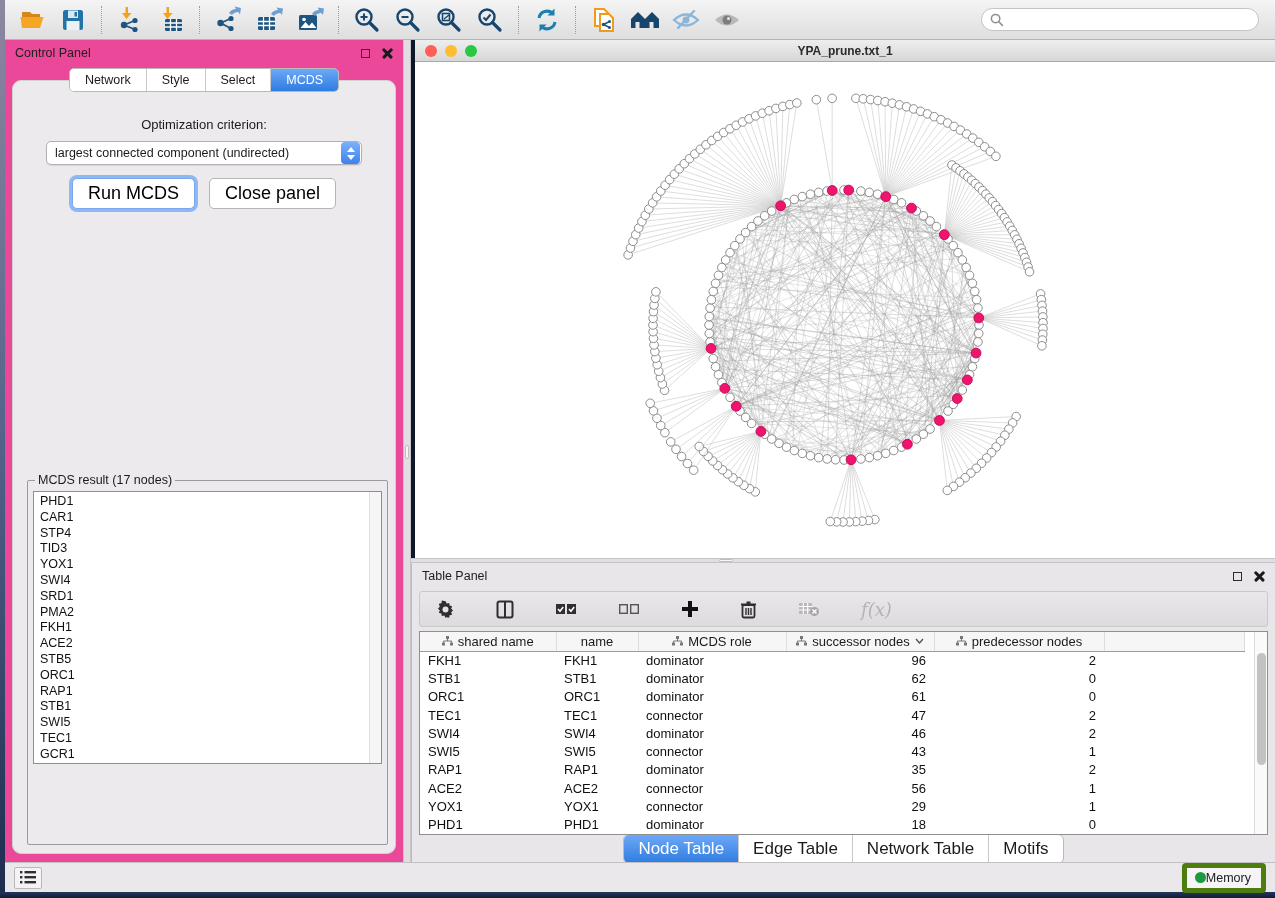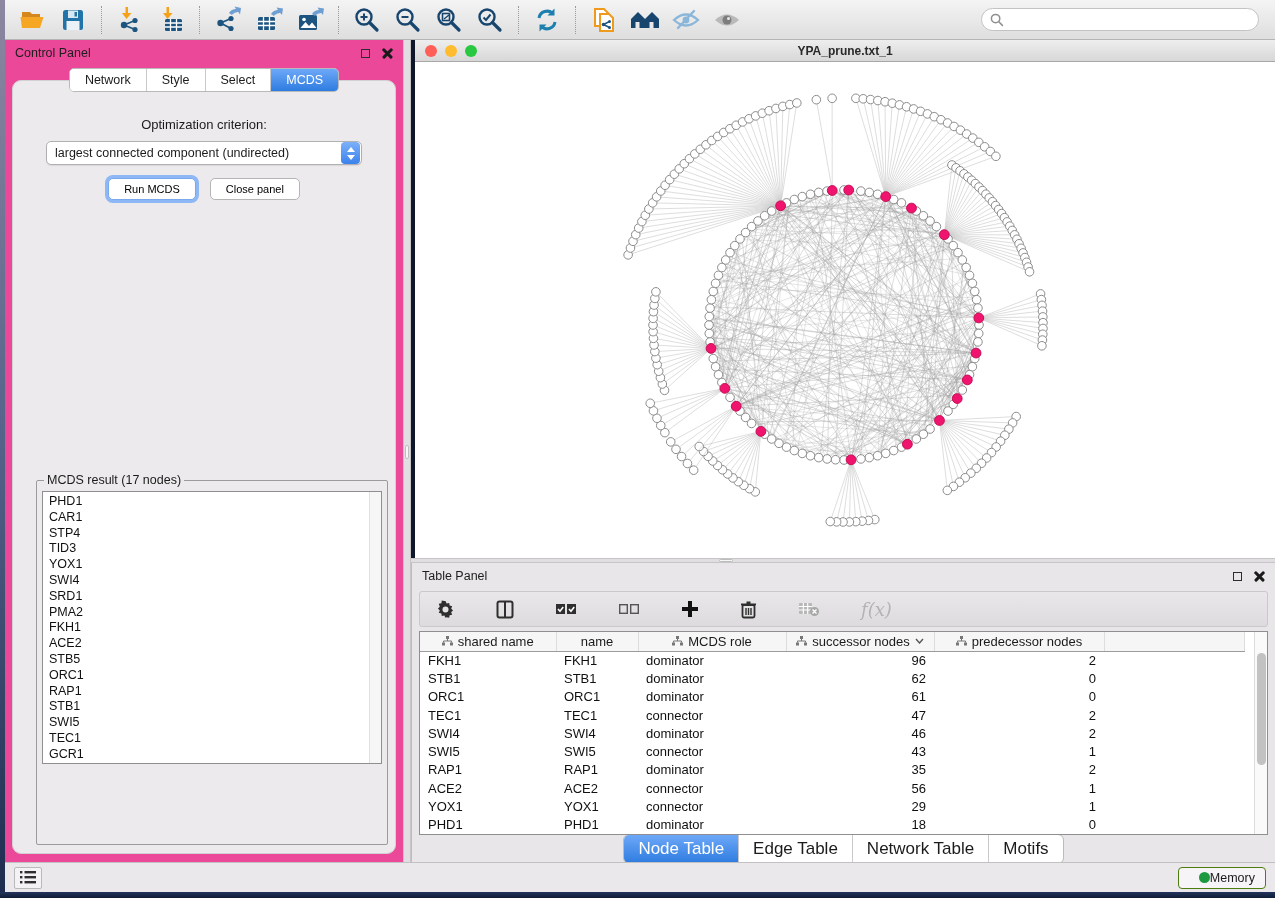--- a/index.html
+++ b/index.html
@@ -40,24 +40,24 @@
   .ctab.active { background:linear-gradient(#6da8f8,#2e7ce0); color:#fff; }
 
   .inner-panel { margin:-12px 7px 8px 7px; padding-top:24px; background:#eceaec; border:1px solid #d2d0d2; border-radius:9px; flex:1; display:flex; flex-direction:column; min-height:0; }
   .opt-label { text-align:center; font-size:13px; margin-top:12px; }
   .dropdown { margin:9px auto 0 auto; width:316px; height:24px; background:#fff; border:1px solid #b1b1b1; border-radius:5px; display:flex; align-items:center; box-shadow:0 1px 1px rgba(0,0,0,.08); }
   .dropdown .val { flex:1; padding:0 8px; font-size:12.5px; white-space:nowrap; }
   .dd-stepper { width:19px; height:22px; margin-right:1px; border-radius:4px; background:linear-gradient(#7db0f9,#3b82ec); display:flex; flex-direction:column; align-items:center; justify-content:center; gap:3px; }
   .tri-up { width:0;height:0;border-left:4px solid transparent;border-right:4px solid transparent;border-bottom:5px solid #fff; }
   .tri-dn { width:0;height:0;border-left:4px solid transparent;border-right:4px solid transparent;border-top:5px solid #fff; }
   .btn-row { display:flex; justify-content:center; gap:14px; margin-top:13px; }
-  .push-btn { padding:4px 15px; font-size:11px; background:#fff; border:1px solid #b5b5b5; border-radius:5px; }
+  .push-btn { padding:4px 15px; font-size:18px; background:#fff; border:1px solid #b5b5b5; border-radius:5px; }
   .push-btn.focused { box-shadow:0 0 0 3px rgba(92,156,250,.65); border-color:#7aa8ee; }
 
-  .result-fieldset { margin:auto 7px 8px 23px; height:372px; border:1px solid #9b9b9b; border-radius:2px; padding:4px 5px 6px 5px; display:flex; flex-direction:column; }
+  .result-fieldset { margin:auto 7px 8px 14px; height:372px; border:1px solid #9b9b9b; border-radius:2px; padding:4px 5px 6px 5px; display:flex; flex-direction:column; }
   .result-fieldset legend { font-size:12.5px; padding:0 3px; margin-left:2px; }
   .result-list { flex:1; background:#fff; border:1px solid #8f8f8f; overflow:hidden; position:relative; padding:2px 0 0 6px; }
   .result-list .track { position:absolute; right:0; top:0; bottom:0; width:12px; background:#f6f6f6; border-left:1px solid #e0e0e0; }
   .list-item { font-size:12.5px; line-height:15.8px; color:#111; }
 
   
   .net-window { height:518px; flex:0 0 518px; display:flex; flex-direction:column; border-left:4px solid #0f172a; }
   .net-titlebar { height:22px; flex:0 0 22px; background:linear-gradient(#eeeeee,#d7d7d7); border-bottom:1px solid #a8a8a8; position:relative; display:flex; align-items:center; justify-content:center; }
   .traffic { position:absolute; left:10px; top:5px; display:flex; gap:8px; }
   .light { width:12px; height:12px; border-radius:50%; }
@@ -86,21 +86,21 @@
   .tp-tabs-row { height:27px; flex:0 0 27px; display:flex; justify-content:center; align-items:center; }
   .tp-tabs { display:flex; background:#fff; border:1px solid #bbb; border-radius:6px; overflow:hidden; }
   .tp-tab { padding:4px 14px; font-size:17px; border-right:1px solid #c9c9c9; }
   .tp-tab:last-child { border-right:none; }
   .tp-tab.active { background:linear-gradient(#6da8f8,#2e7ce0); color:#fff; }
 
   
   .statusbar { height:30px; flex:0 0 30px; background:#eae8ea; border-top:1px solid #c2c0c2; display:flex; align-items:center; padding:0 9px; }
   .status-left-btn { width:28px; height:22px; background:#f4f2f4; border:1px solid #b9b9b9; border-radius:2px; display:flex; align-items:center; justify-content:center; }
   .statusbar .spacer { flex:1; }
-  .memory-btn { display:flex; align-items:center; background:#f6f4f6; border:1px solid #4d7c0f; border-radius:4px; padding:3px 10px 3px 20px; font-size:12.5px; }
+  .memory-btn { display:flex; align-items:center; background:#f6f4f6; border:5px solid #4d7c0f; border-radius:4px; padding:3px 10px 3px 8px; font-size:12.5px; }
   .mem-dot { width:11px; height:11px; border-radius:50%; }
 </style>
 </head>
 <body>
 
 <div class="wall-left"></div>
 <div class="wall-bottom"></div>
 
 <div class="app">
 

